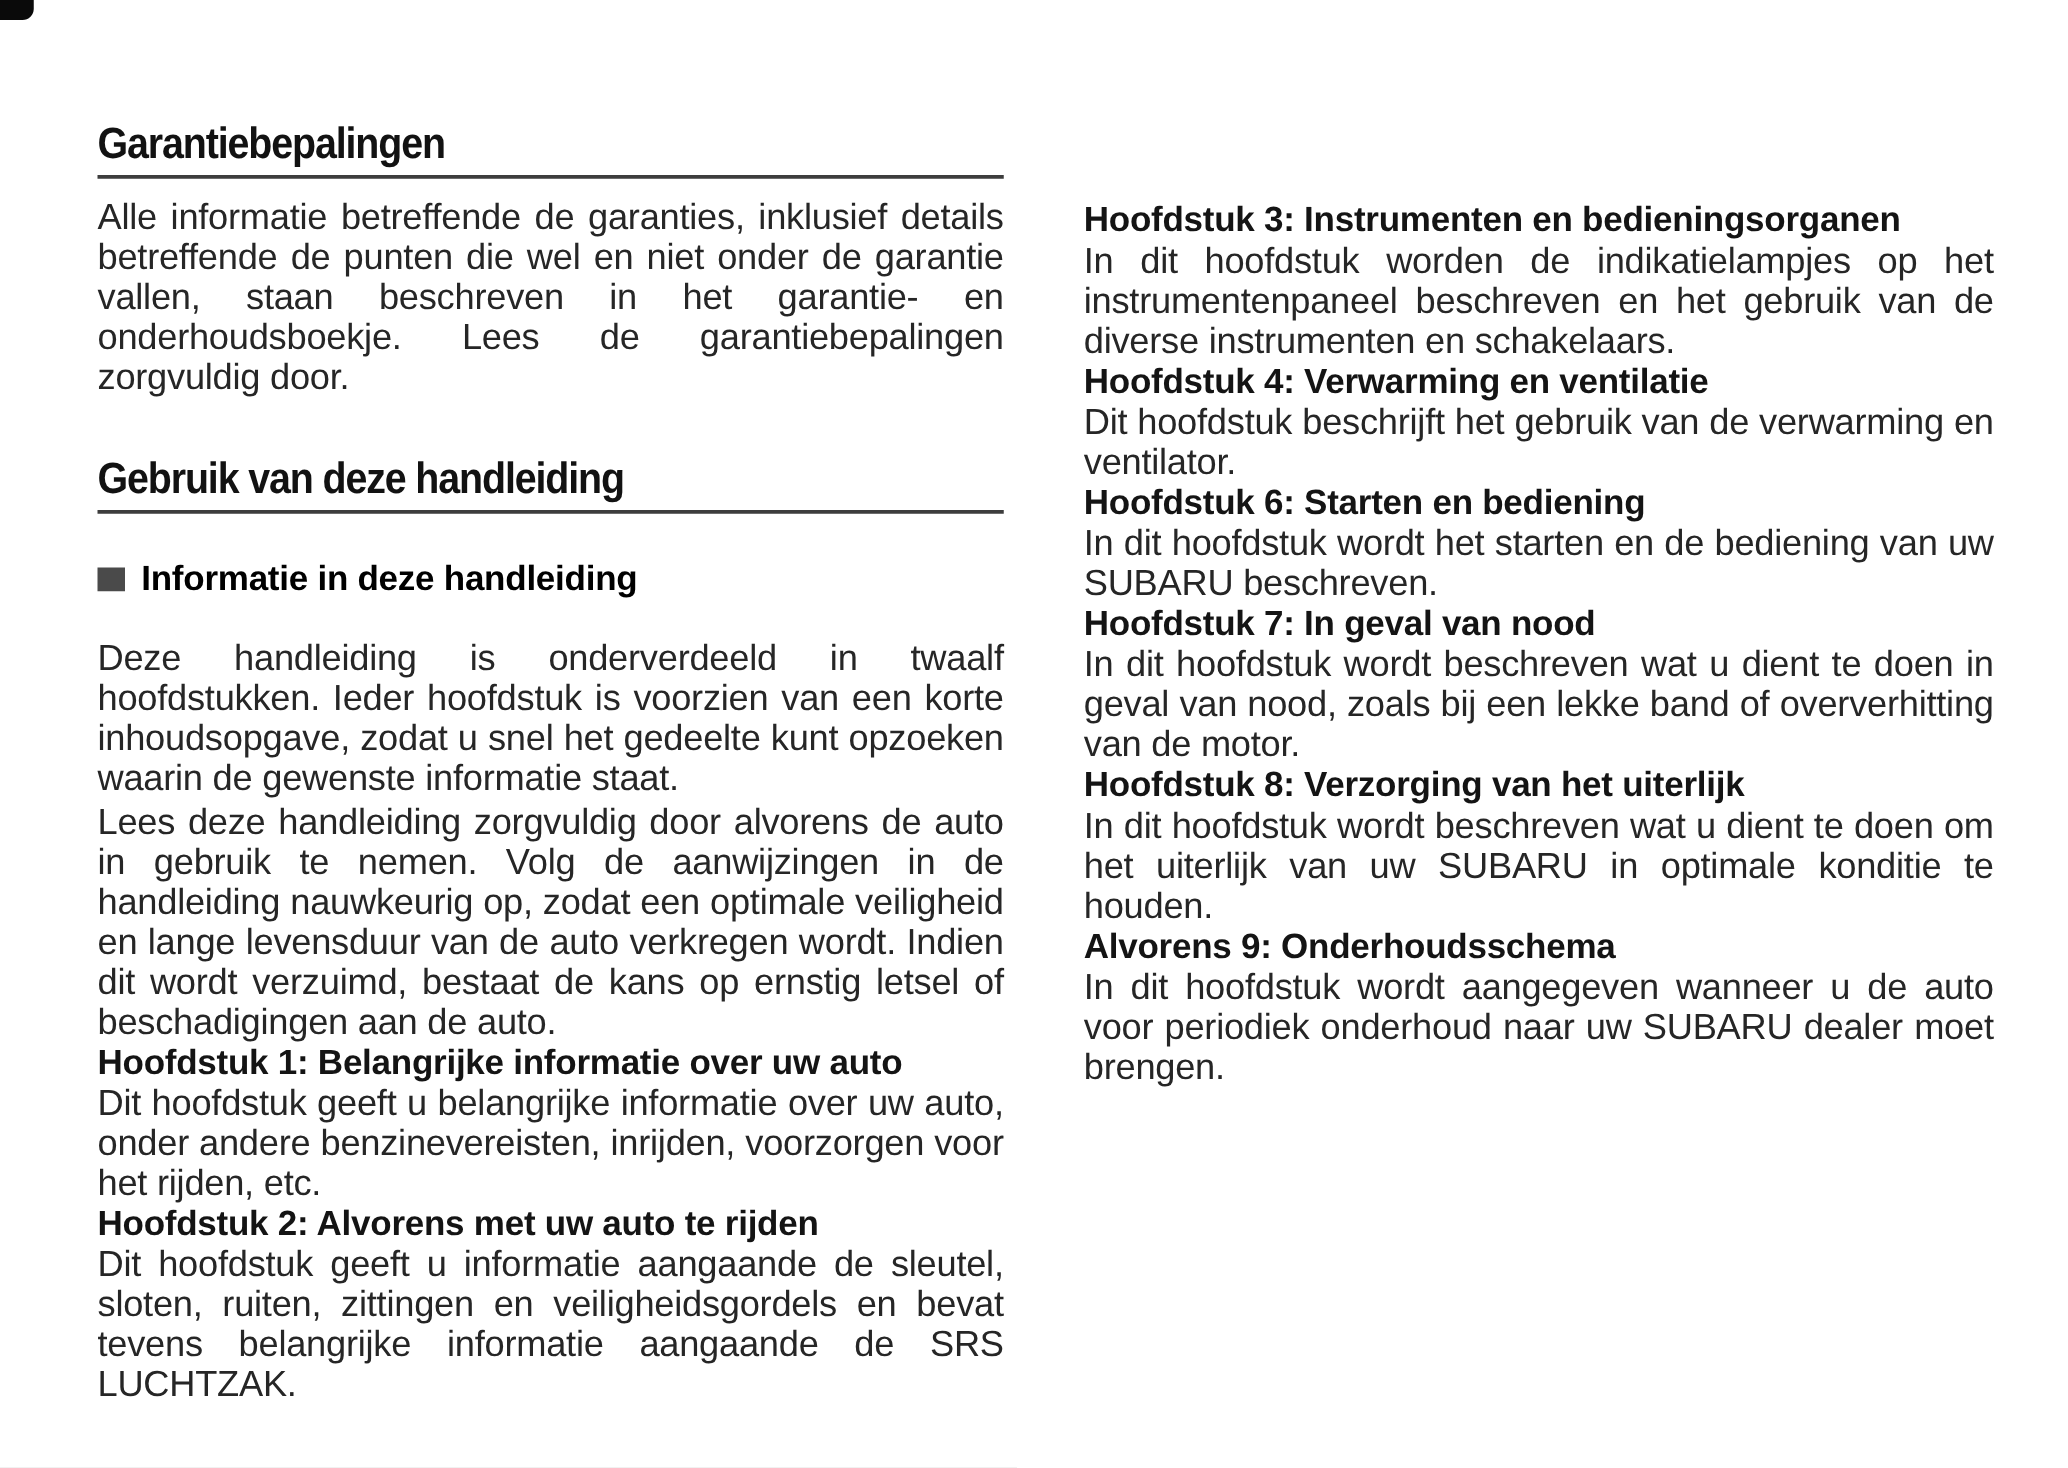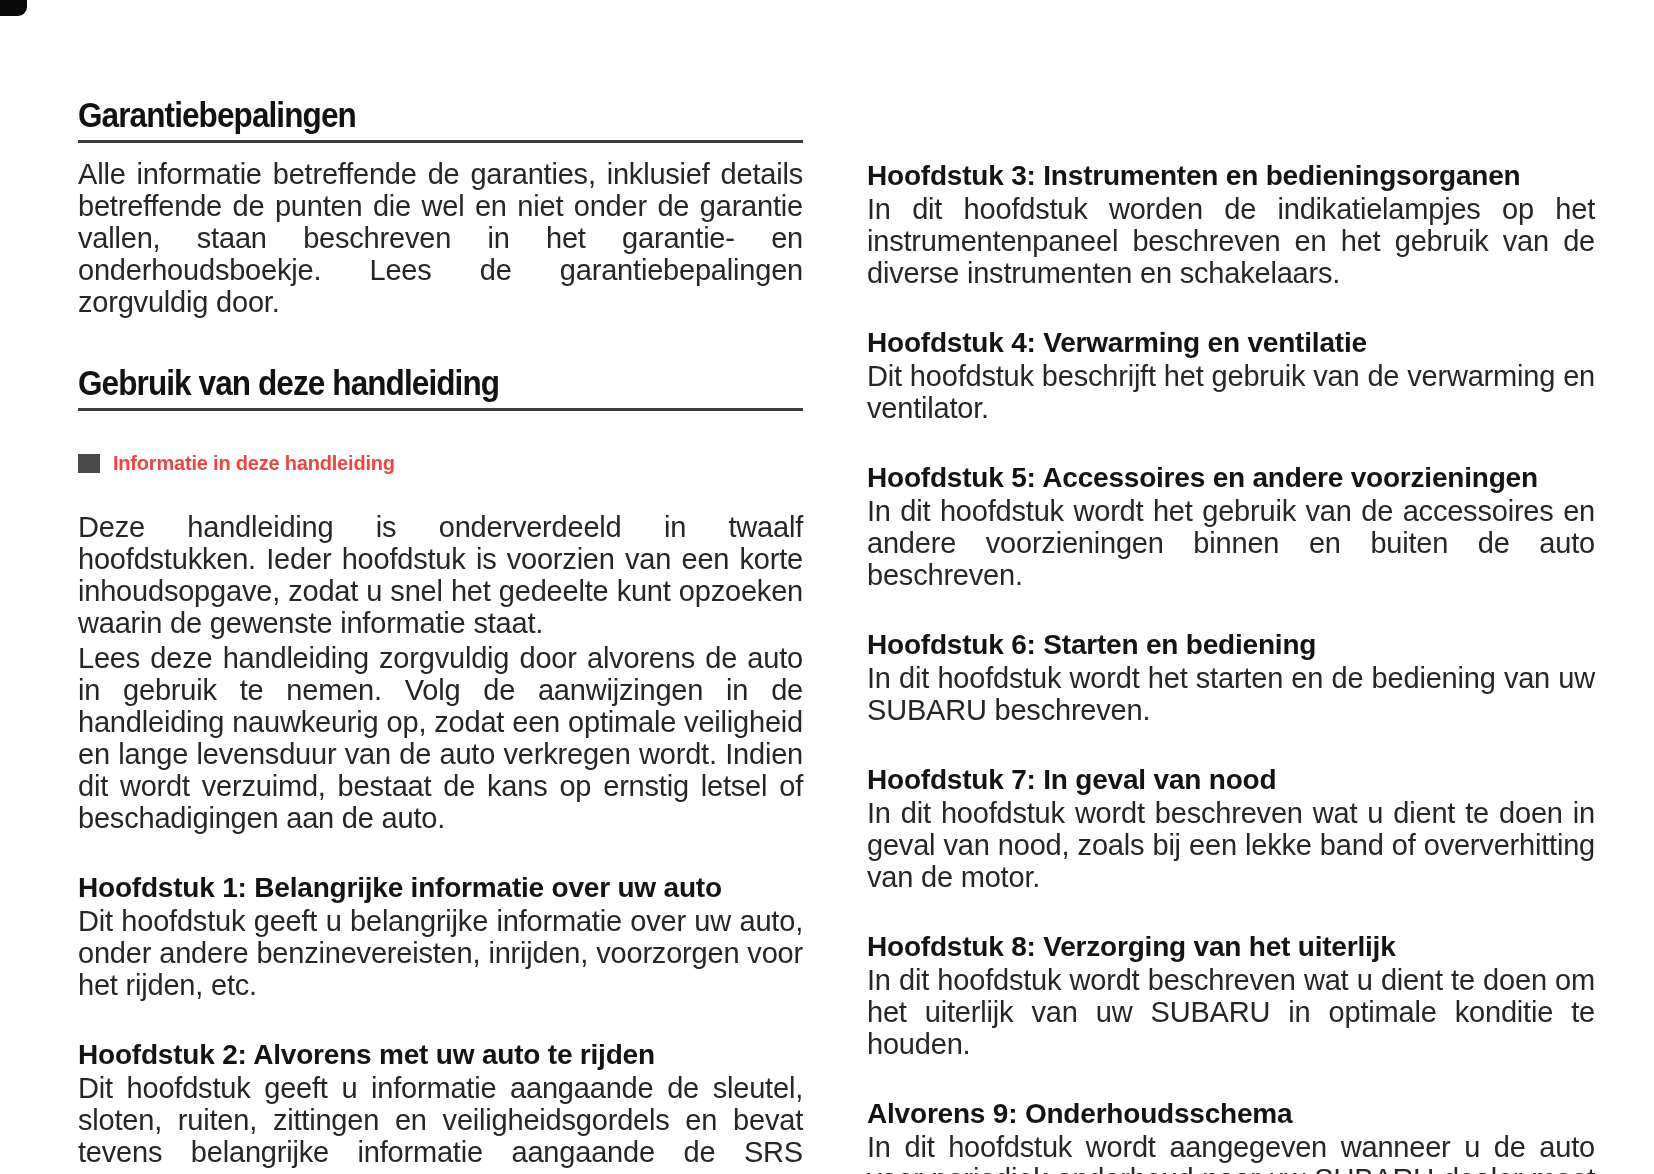--- a/index.html
+++ b/index.html
@@ -56,38 +56,38 @@
     color: #262626;
     margin: 0;
   }
   .section1-body { margin-top: 15px; }
   .h1-second { margin-top: 46px; }
 
   .subhead {
     margin-top: 37px;
     display: flex;
     align-items: center;
-    font-size: 20px;
+    font-size: 28px;
     font-weight: 700;
-    color: #ef4444;
+    color: #000000;
     letter-spacing: -0.2px;
     line-height: 30px;
   }
   .square-icon {
     display: inline-block;
     width: 22px;
     height: 19px;
     background: #4a4a4a;
     margin-right: 13px;
     flex: 0 0 auto;
   }
   .subhead-para { margin-top: 3px; }
   .spaced-para  { margin-top: 33px; }
 
-  .chapter { margin-top: 38px; }
+  .chapter { }
   .chapter-title {
     font-size: 28px;
     font-weight: 700;
     color: #141414;
     letter-spacing: -0.2px;
     line-height: 32px;
     margin: 0 0 1px 0;
     white-space: nowrap;
   }
   .col-right .chapter:first-child { margin-top: 0; }
@@ -136,24 +136,20 @@
       <div class="chapter">
         <div class="chapter-title">Hoofdstuk 3: Instrumenten en bedieningsorganen</div>
         <p class="para">In dit hoofdstuk worden de indikatielampjes op het instrumentenpaneel beschreven en het gebruik van de diverse instrumenten en schakelaars.</p>
       </div>
 
       <div class="chapter">
         <div class="chapter-title">Hoofdstuk 4: Verwarming en ventilatie</div>
         <p class="para">Dit hoofdstuk beschrijft het gebruik van de verwarming en ventilator.</p>
       </div>
 
-      <div class="chapter">
-        <div class="chapter-title">Hoofdstuk 5: Accessoires en andere voorzieningen</div>
-        <p class="para">In dit hoofdstuk wordt het gebruik van de accessoires en andere voorzieningen binnen en buiten de auto beschreven.</p>
-      </div>
 
       <div class="chapter">
         <div class="chapter-title">Hoofdstuk 6: Starten en bediening</div>
         <p class="para">In dit hoofdstuk wordt het starten en de bediening van uw SUBARU beschreven.</p>
       </div>
 
       <div class="chapter">
         <div class="chapter-title">Hoofdstuk 7: In geval van nood</div>
         <p class="para">In dit hoofdstuk wordt beschreven wat u dient te doen in geval van nood, zoals bij een lekke band of oververhitting van de motor.</p>
       </div>

